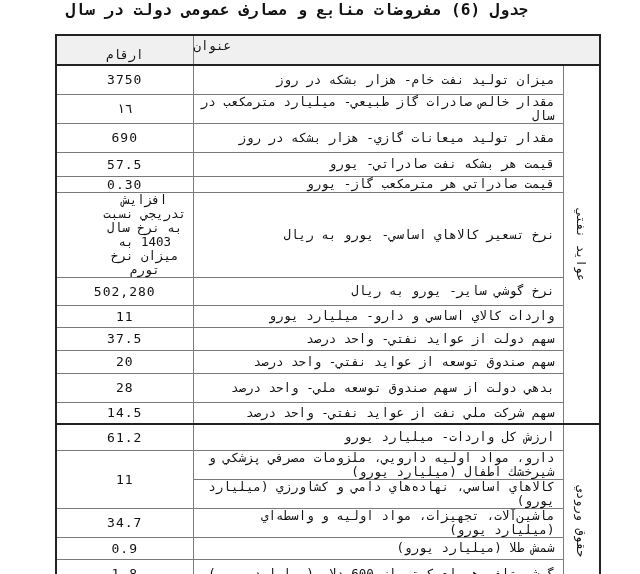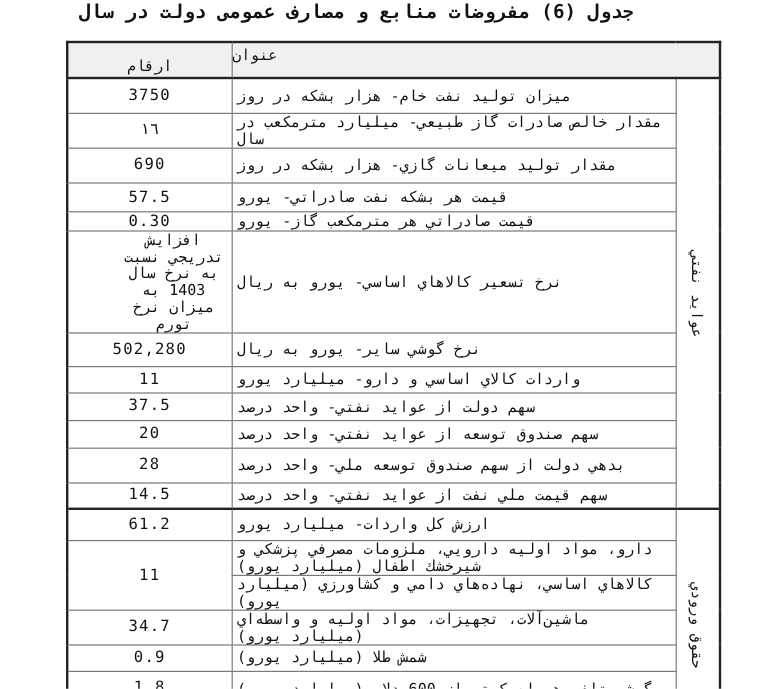--- a/index.html
+++ b/index.html
@@ -64,21 +64,21 @@
   }
   .num.multi {
     direction: rtl;
     line-height: 14px;
     letter-spacing: 1px;
     font-size: 12.5px;
     padding-left: 40px;
   }
   .ttl {
     direction: rtl;
-    text-align: left;
+    text-align: right;
     padding-right: 8px !important;
     padding-left: 4px !important;
     line-height: 14px;
     letter-spacing: 1.5px;
   }
   .cat {
     border-left: 1px solid #7a7a7a;
     border-right: 2px solid #222 !important;
     position: relative;
   }
@@ -171,21 +171,21 @@
   <tr style="height:23px">
     <td class="num left-edge">20</td>
     <td class="ttl">سهم صندوق توسعه از عوايد نفتي- واحد درصد</td>
   </tr>
   <tr style="height:29px">
     <td class="num left-edge">28</td>
     <td class="ttl">بدهي دولت از سهم صندوق توسعه ملي- واحد درصد</td>
   </tr>
   <tr style="height:22px">
     <td class="num left-edge">14.5</td>
-    <td class="ttl">سهم قيمت ملي نفت از عوايد نفتي- واحد درصد</td>
+    <td class="ttl">سهم شركت ملي نفت از عوايد نفتي- واحد درصد</td>
   </tr>
 
   <tr class="group-sep" style="height:26px">
     <td class="num left-edge">61.2</td>
     <td class="ttl">ارزش كل واردات- ميليارد يورو</td>
     <td class="cat" rowspan="7">
       <span class="cat-label">حقوق ورودي</span>
     </td>
   </tr>
   <tr style="height:28px">

